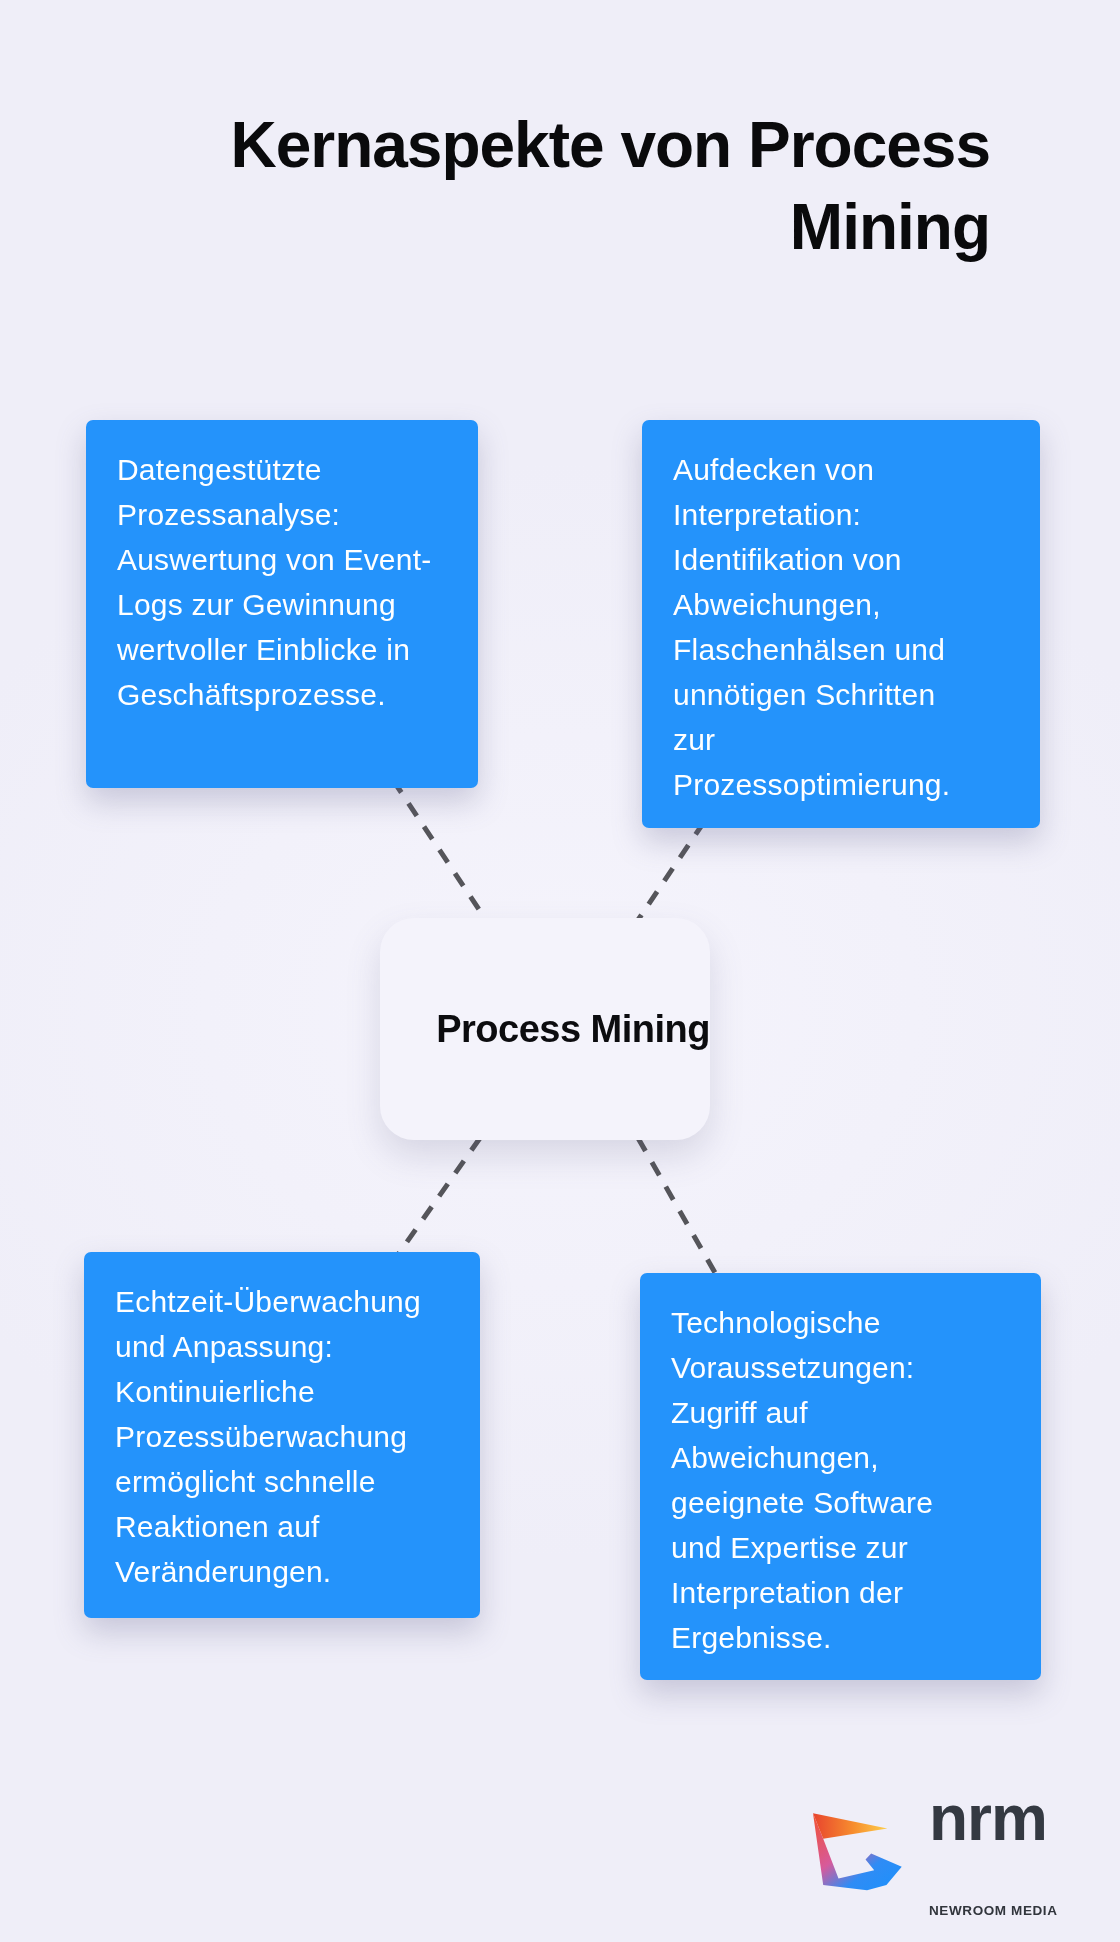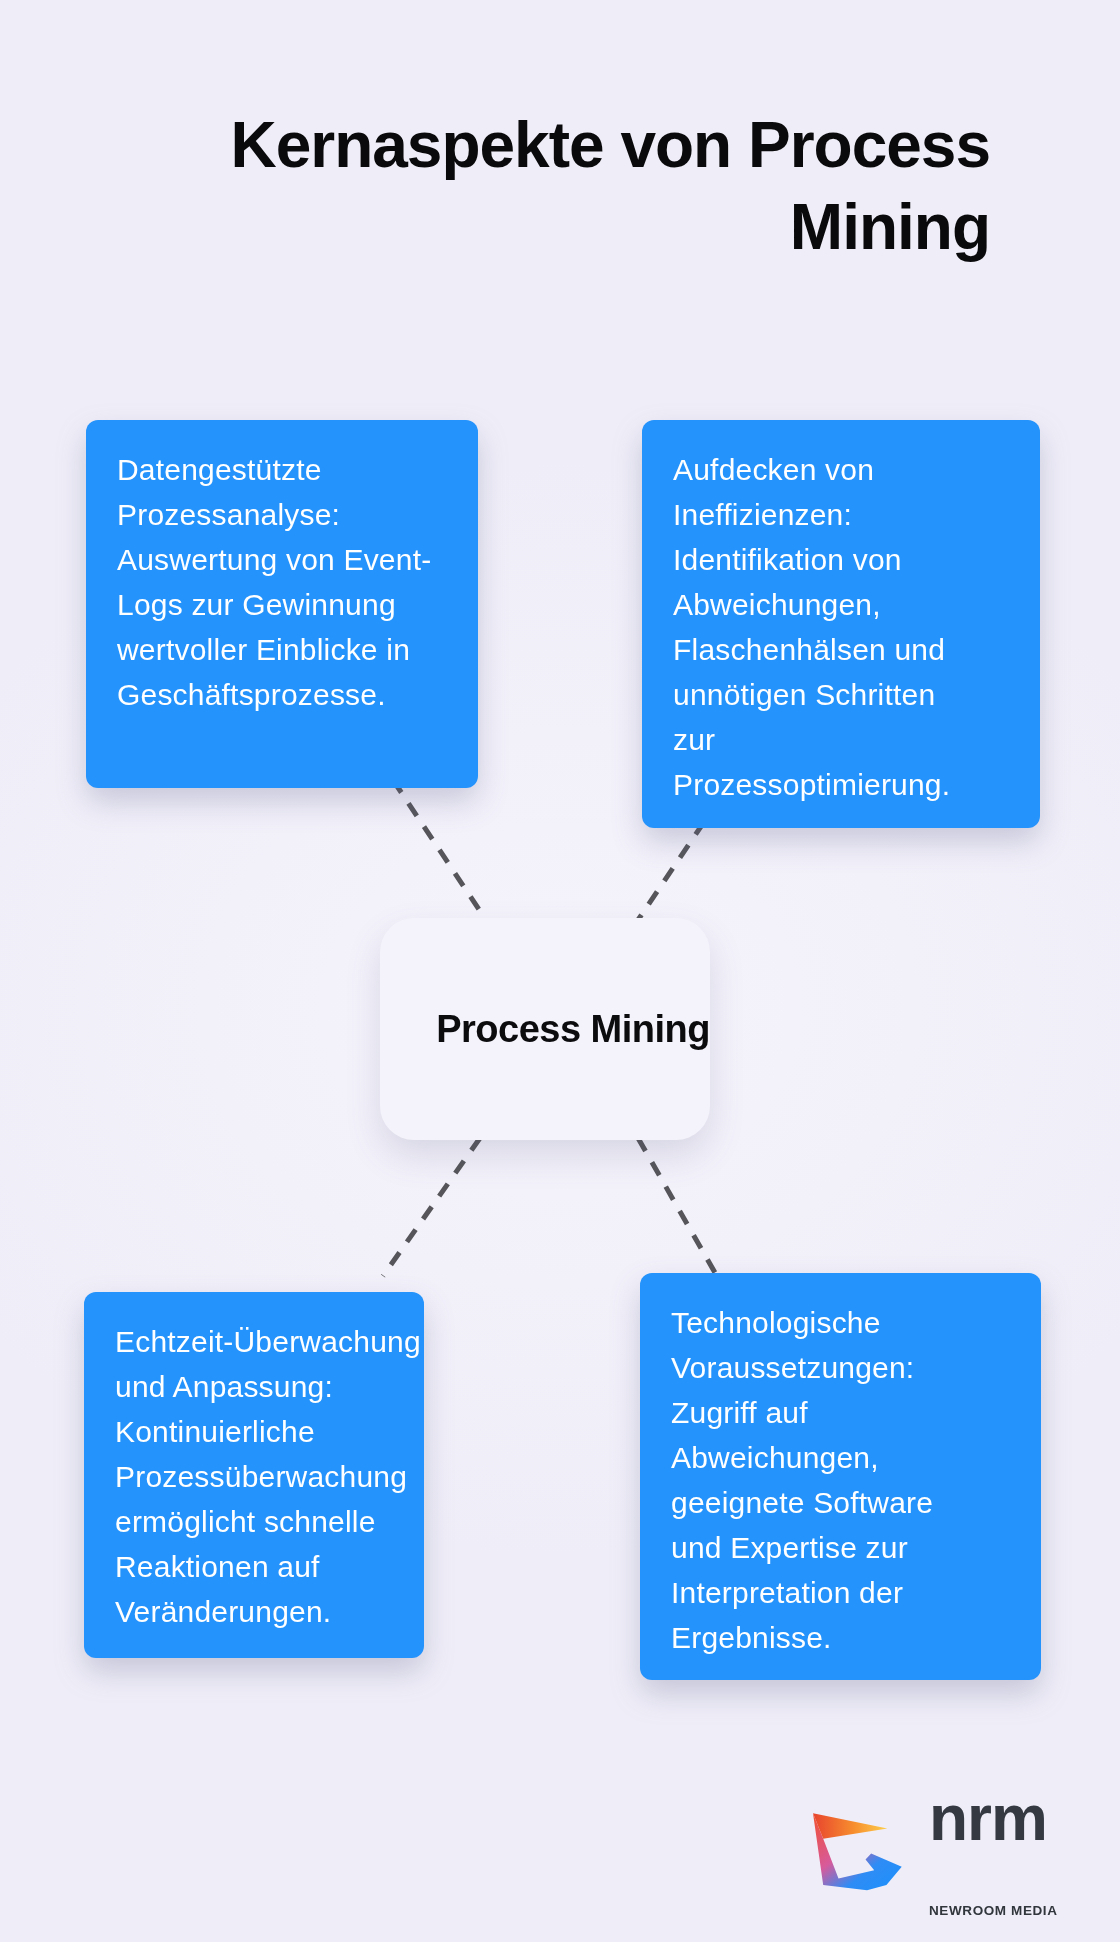--- a/index.html
+++ b/index.html
@@ -17,34 +17,34 @@
     text-align:right;
     font-size:64px;line-height:82px;
     font-weight:800;letter-spacing:-1px;
     color:#0a0a0c;
   }
   .connectors{position:absolute;left:0;top:0;pointer-events:none;}
   .connectors line{stroke:#55555a;stroke-width:5;stroke-dasharray:15 13;}
   .card{
     position:absolute;
     background:#2493fb;
-    border-radius:12px;
+    border-radius:7px;
     box-shadow:0 14px 30px rgba(96,96,140,0.28);
     color:#ffffff;
     box-sizing:border-box;
     padding:27px 20px 20px 31px;
   }
   .card__text{
     margin:0;
     font-size:30px;line-height:45px;font-weight:400;
     letter-spacing:0.2px;
   }
   .card--tl{left:86px;top:420px;width:392px;height:368px;}
   .card--tr{left:642px;top:420px;width:398px;height:408px;}
-  .card--bl{left:84px;top:1292px;width:340px;height:366px;}
+  .card--bl{left:84px;top:1252px;width:396px;height:366px;}
   .card--br{left:640px;top:1273px;width:401px;height:407px;}
   .card--tl .card__text,.card--bl .card__text{width:320px;}
   .card--tr .card__text,.card--br .card__text{width:302px;}
   .center-node{
     position:absolute;left:380px;top:918px;width:330px;height:222px;
     background:#f4f3fb;
     border-radius:34px;
     box-shadow:0 16px 34px rgba(90,90,130,0.18);
     display:flex;align-items:center;justify-content:flex-end;
   }
@@ -79,21 +79,21 @@
     <line x1="704" y1="822" x2="638" y2="920"></line>
     <line x1="480" y1="1138" x2="383" y2="1276"></line>
     <line x1="638" y1="1138" x2="718" y2="1278"></line>
   </svg>
 
   <div class="card card--tl">
     <p class="card__text">Datengestützte Prozessanalyse: Auswertung von Event-Logs zur Gewinnung wertvoller Einblicke in Geschäftsprozesse.</p>
   </div>
 
   <div class="card card--tr">
-    <p class="card__text">Aufdecken von Ineffizienzen: Identifikation von Abweichungen, Flaschenhälsen und unnötigen Schritten zur Prozessoptimierung.</p>
+    <p class="card__text">Aufdecken von Interpretation: Identifikation von Abweichungen, Flaschenhälsen und unnötigen Schritten zur Prozessoptimierung.</p>
   </div>
 
   <div class="center-node">
     <span class="center-node__label">Process Mining</span>
   </div>
 
   <div class="card card--bl">
     <p class="card__text">Echtzeit-Überwachung und Anpassung: Kontinuierliche Prozessüberwachung ermöglicht schnelle Reaktionen auf Veränderungen.</p>
   </div>
 

